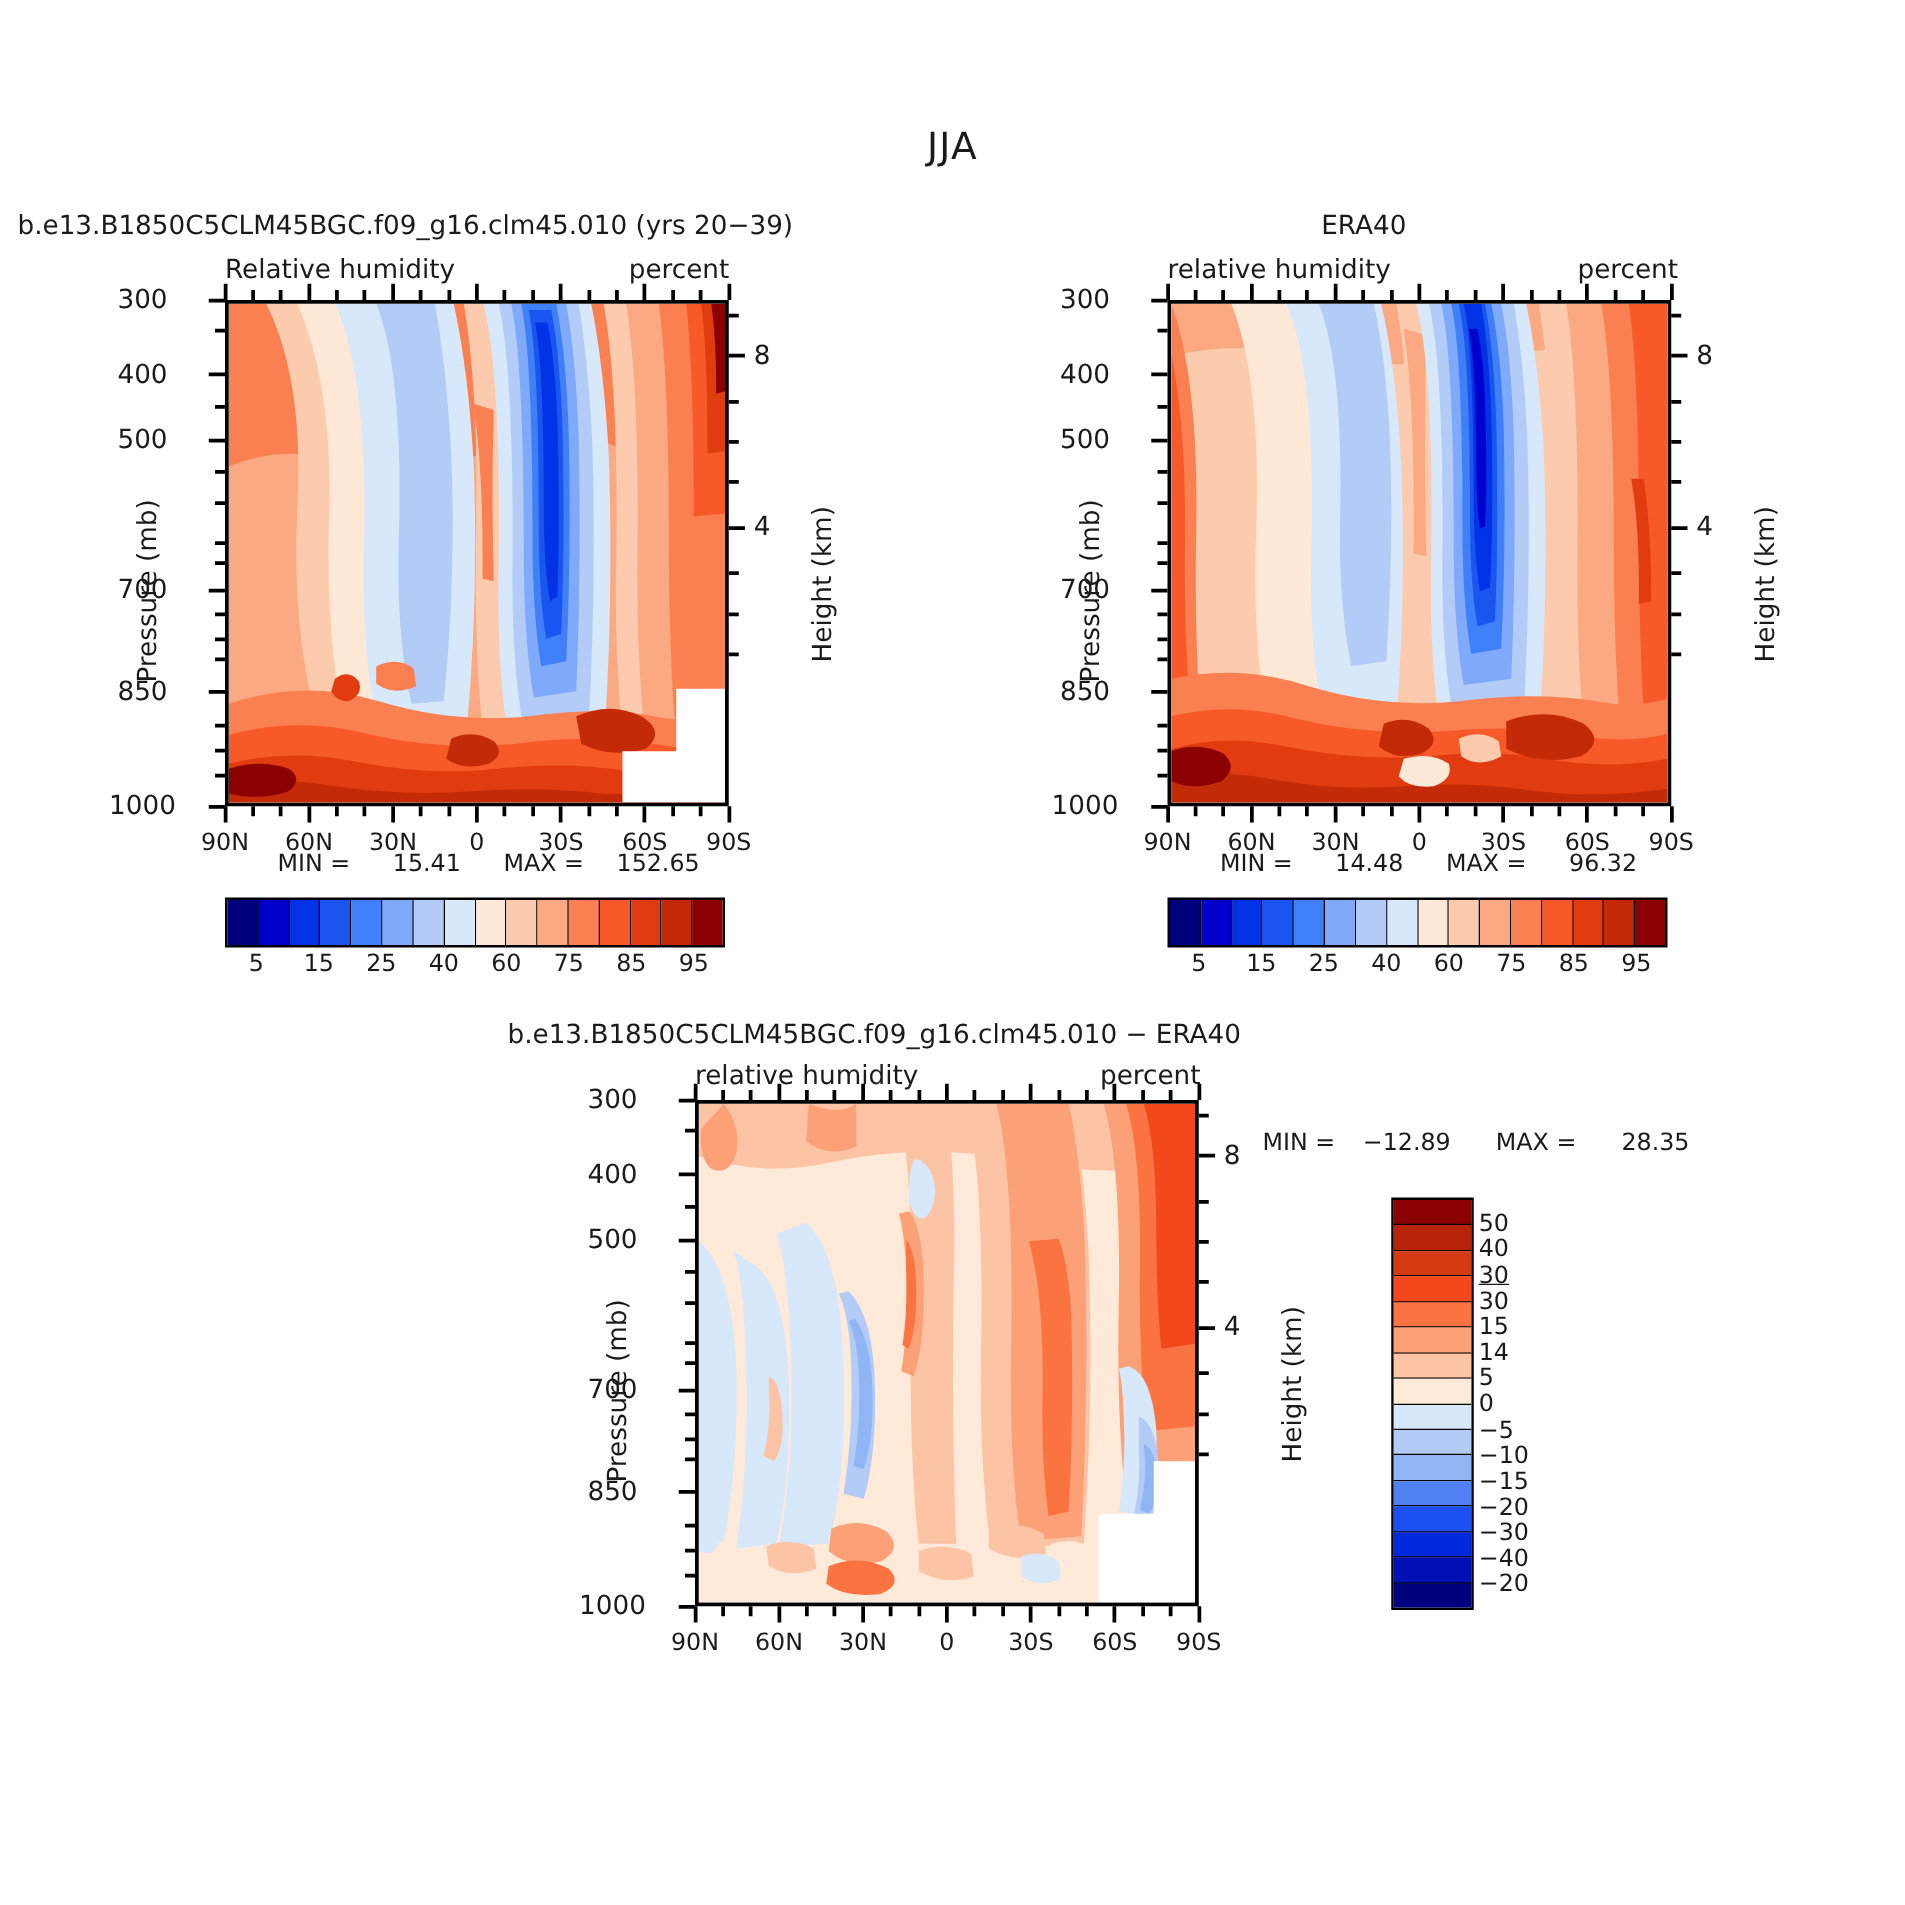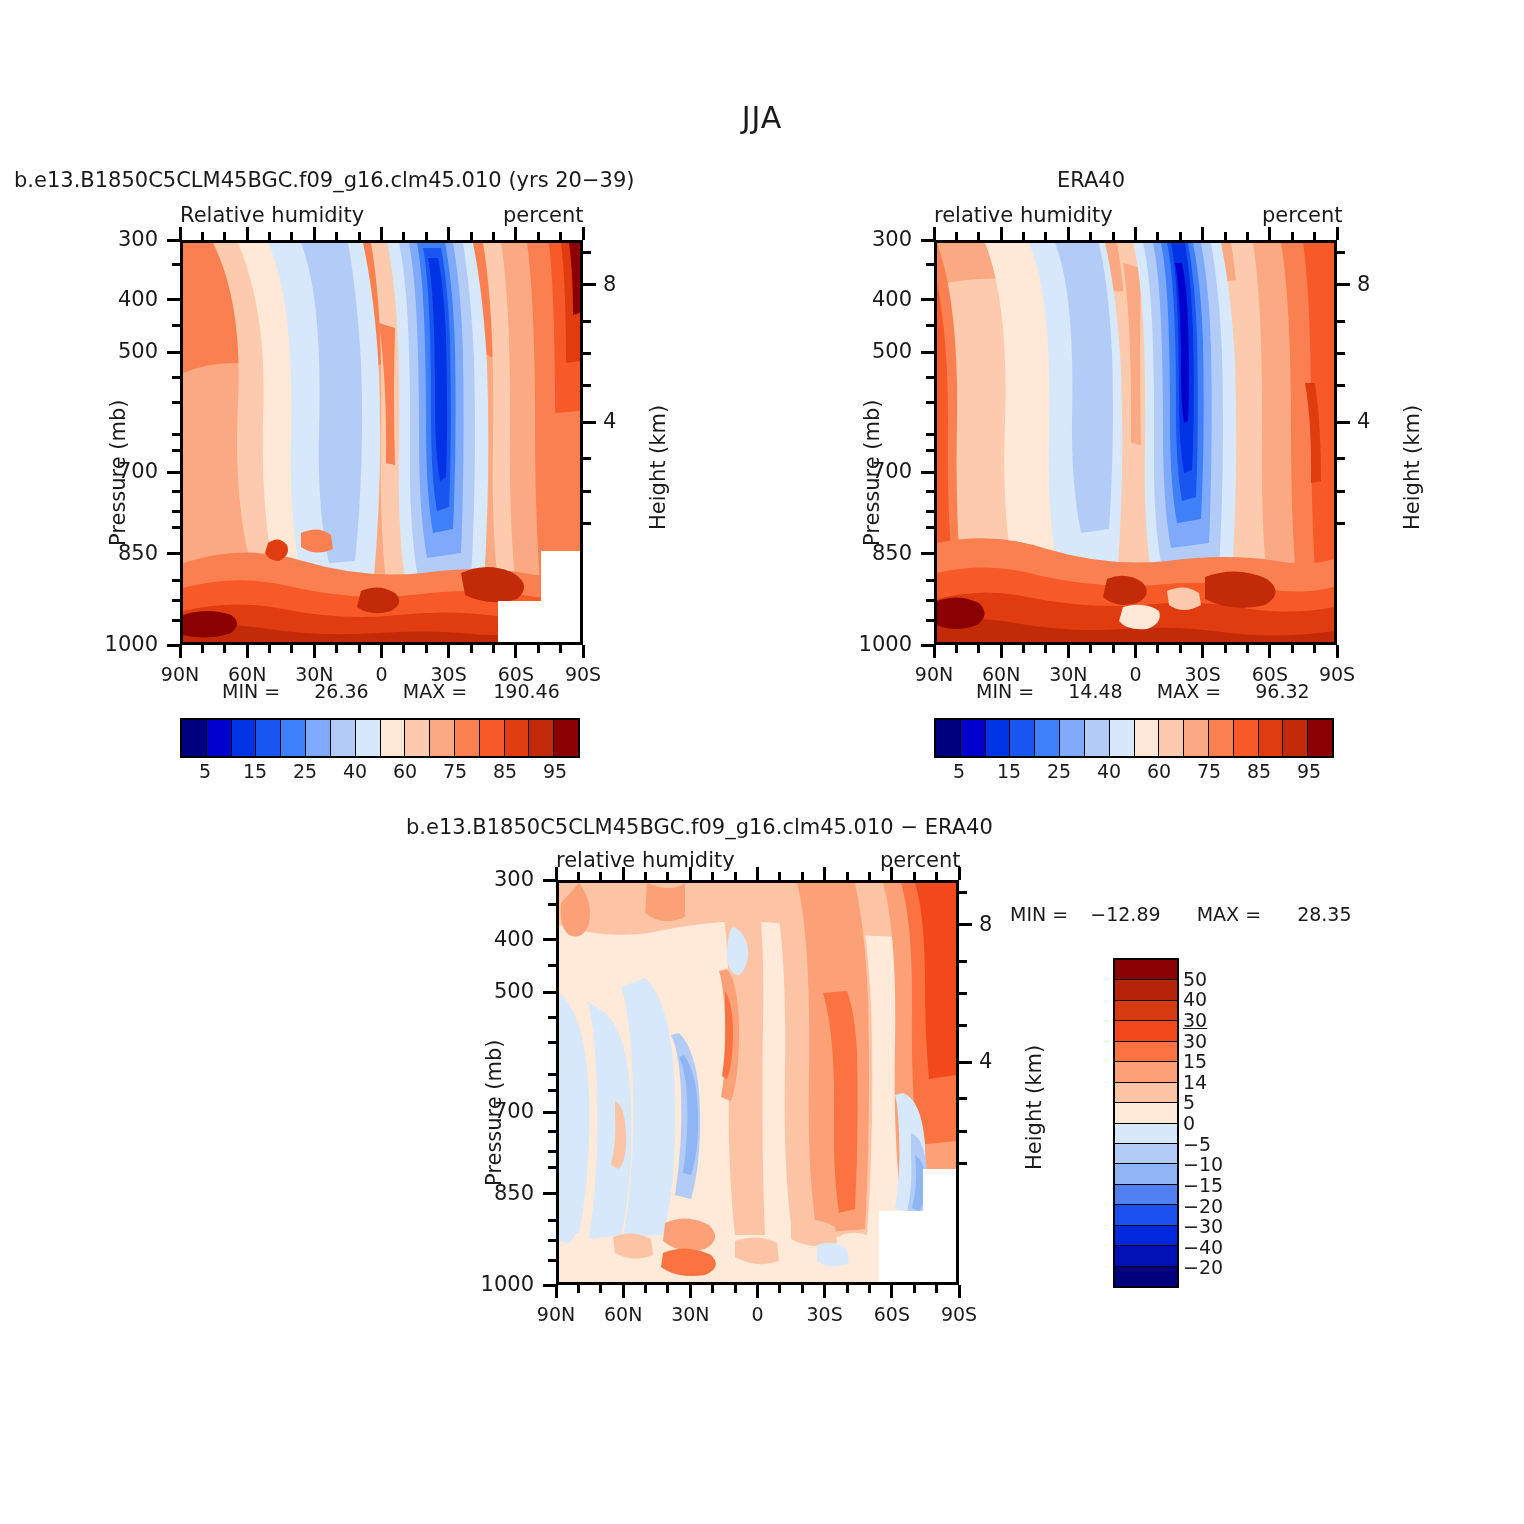--- a/index.html
+++ b/index.html
@@ -14,21 +14,21 @@
   #season-title{left:0;top:100px;width:1524px;font-size:30px;letter-spacing:1px;}
   .panel-title{font-size:21px;white-space:nowrap;}
   .var-label{font-size:21px;white-space:nowrap;}
 
   
   .plot-frame{position:absolute;box-sizing:border-box;border:3px solid #000;background:#fff;overflow:hidden;}
   .plot-canvas{position:absolute;inset:0;}
   .plot-canvas svg{display:block;width:100%;height:100%;}
 
   
-  .ylab{font-size:14px;text-align:right;white-space:nowrap;}
+  .ylab{font-size:14px;text-align:center;white-space:nowrap;}
   .xlab{font-size:14px;text-align:center;white-space:nowrap;}
   .hlab{font-size:14px;white-space:nowrap;}
   .axis-title-v{font-size:21px;white-space:nowrap;
       transform-origin:0 0;}
   .minmax{font-size:19px;white-space:nowrap;}
 
   
   .tick{position:absolute;background:#000;}
   .tick-x-maj{width:3px;height:13px;}
   .tick-x-min{width:3px;height:8px;}
@@ -109,25 +109,25 @@
         <rect x="358" y="308" width="39" height="52" fill="#ffffff"></rect>
       </g>
     </svg>
   </div>
 </div>
 <div class="abs axis-title-v" style="left:106px;top:546px;transform:rotate(-90deg);">Pressure (mb)</div>
 <div class="abs axis-title-v" style="left:646px;top:530px;transform:rotate(-90deg);">Height (km)</div>
 <div class="abs minmax nowrap" style="left:222px;top:680px;">
   <span>MIN =</span>
   <span style="display:inline-block;width:22px;"></span>
-  <span>26.36</span>
+  <span>15.41</span>
   <span style="display:inline-block;width:22px;"></span>
   <span>MAX =</span>
   <span style="display:inline-block;width:14px;"></span>
-  <span>190.46</span>
+  <span>152.65</span>
 </div>
 
 <div class="abs panel-title" style="left:1057px;top:168px;">ERA40</div>
 <div class="abs var-label" style="left:934px;top:203px;">relative humidity</div>
 <div class="abs var-label" style="left:1262px;top:203px;">percent</div>
 
 <div class="plot-frame" id="frame-obs" style="left:934px;top:240px;width:403px;height:405px;">
   <div class="plot-canvas">
     <svg viewBox="0 0 397 399" preserveAspectRatio="none">
       <defs>

